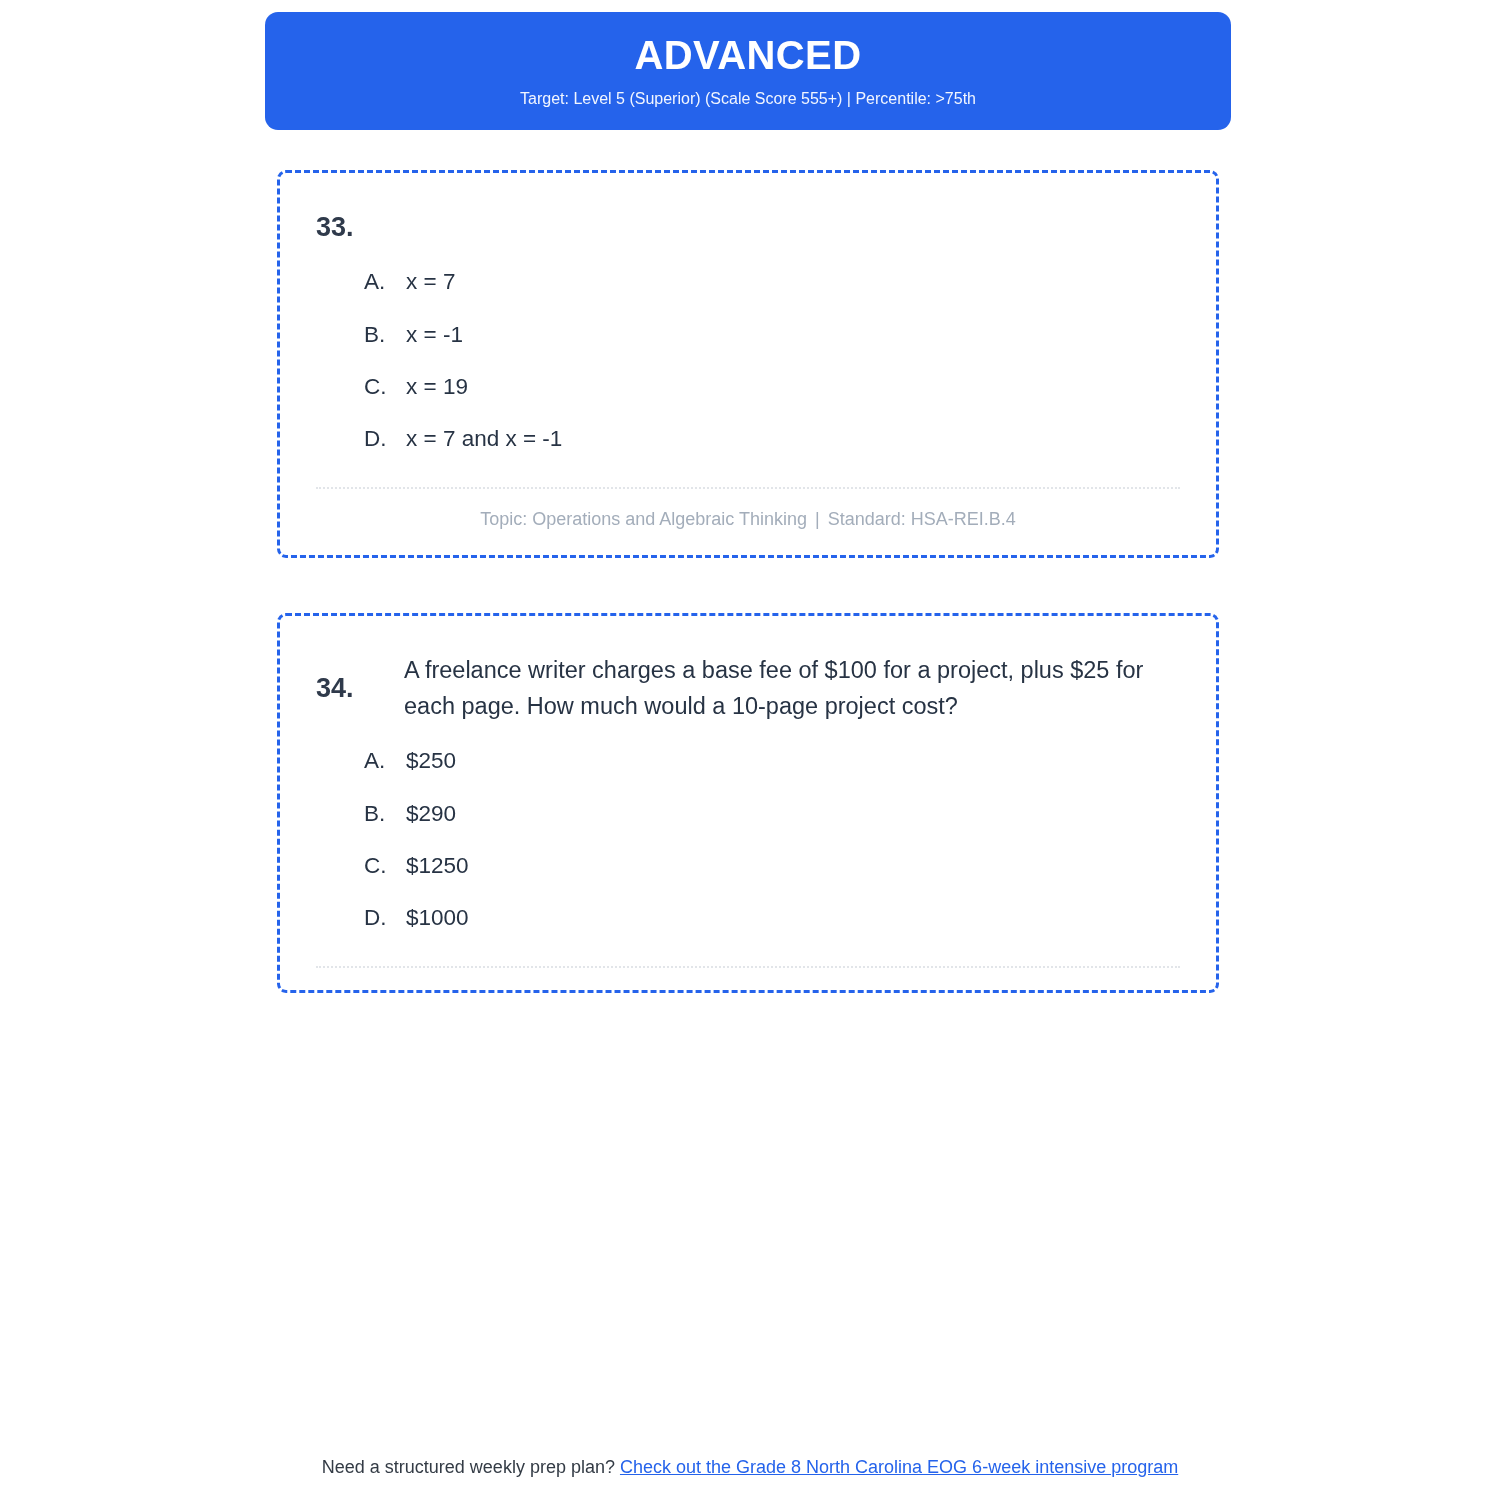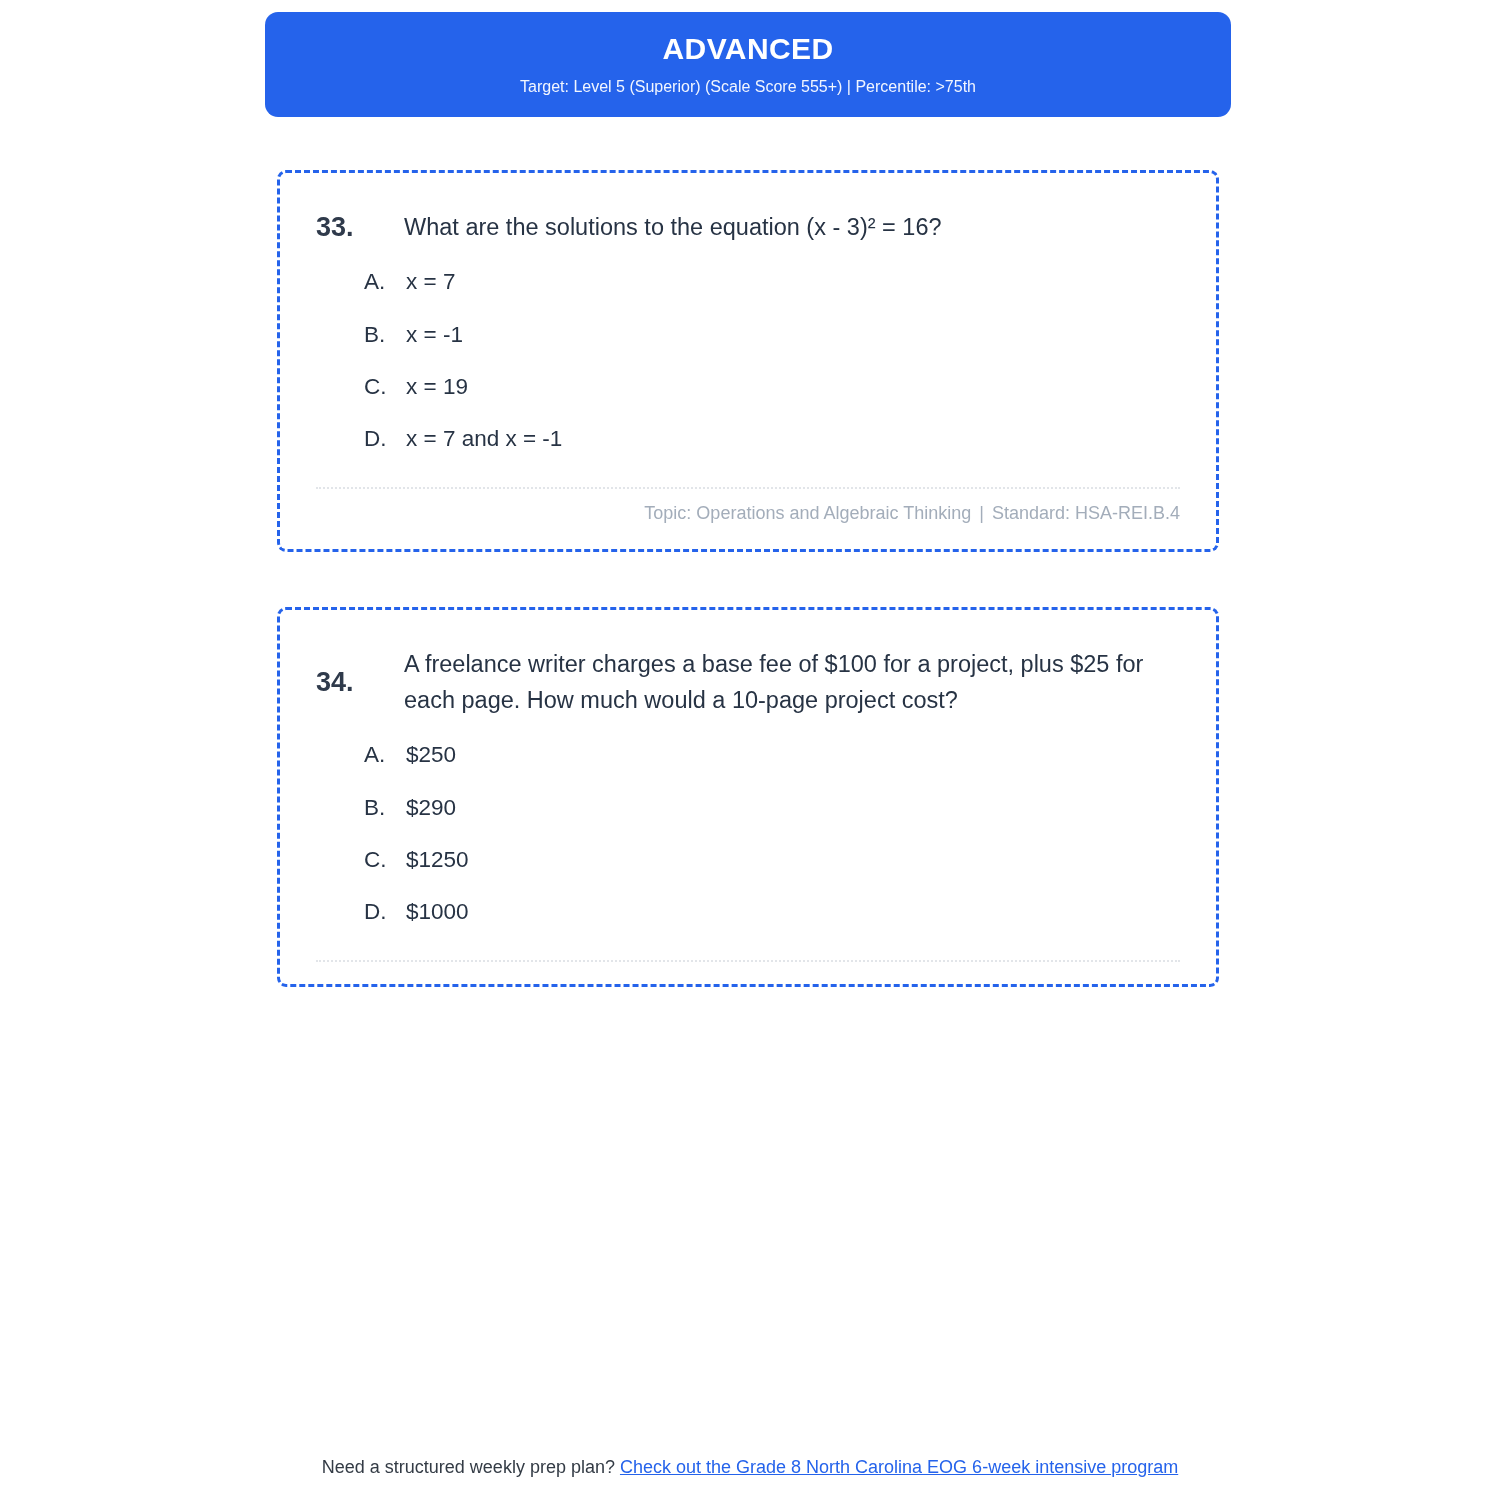--- a/index.html
+++ b/index.html
@@ -25,21 +25,21 @@
     left: 265px;
     top: 12px;
     width: 966px;
     padding: 18px 24px 20px 24px;
     background: #2563eb;
     border-radius: 13px;
     text-align: center;
     color: #ffffff;
   }
   .level-banner .level-title {
-    font-size: 30px;
+    font-size: 40px;
     font-weight: bold;
     letter-spacing: 0.4px;
     line-height: 1.25;
     color: #ffffff;
   }
   .level-banner .level-sub {
     margin-top: 9px;
     font-size: 16px;
     font-weight: normal;
     line-height: 1.3;
@@ -102,22 +102,22 @@
     color: #273344;
   }
   .opt-text { flex: 1 1 auto; }
 
   .q-sep {
     margin-top: 34px;
     border-top: 2px dotted #e2e5e9;
   }
 
   .q-meta {
-    margin-top: 12px;
-    text-align: right;
+    margin-top: 18px;
+    text-align: center;
     font-size: 18px;
     color: #a3adba;
     line-height: 1.4;
   }
   .q-meta .meta-divider { padding: 0 8px; }
 
   
   .footer {
     position: absolute;
     left: 0;
@@ -143,21 +143,20 @@
   <div class="level-banner">
     <div class="level-title">ADVANCED</div>
     <div class="level-sub">Target: Level 5 (Superior) (Scale Score 555+)  |  Percentile: &gt;75th</div>
   </div>
 
   <div class="questions">
 
     <div class="q-card">
       <div class="q-head">
         <div class="q-num">33.</div>
-        <div class="q-text">What are the solutions to the equation (x - 3)² = 16?</div>
       </div>
       <div class="options">
         <div class="option">
           <span class="opt-letter">A.</span>
           <span class="opt-text">x = 7</span>
         </div>
         <div class="option">
           <span class="opt-letter">B.</span>
           <span class="opt-text">x = -1</span>
         </div>

